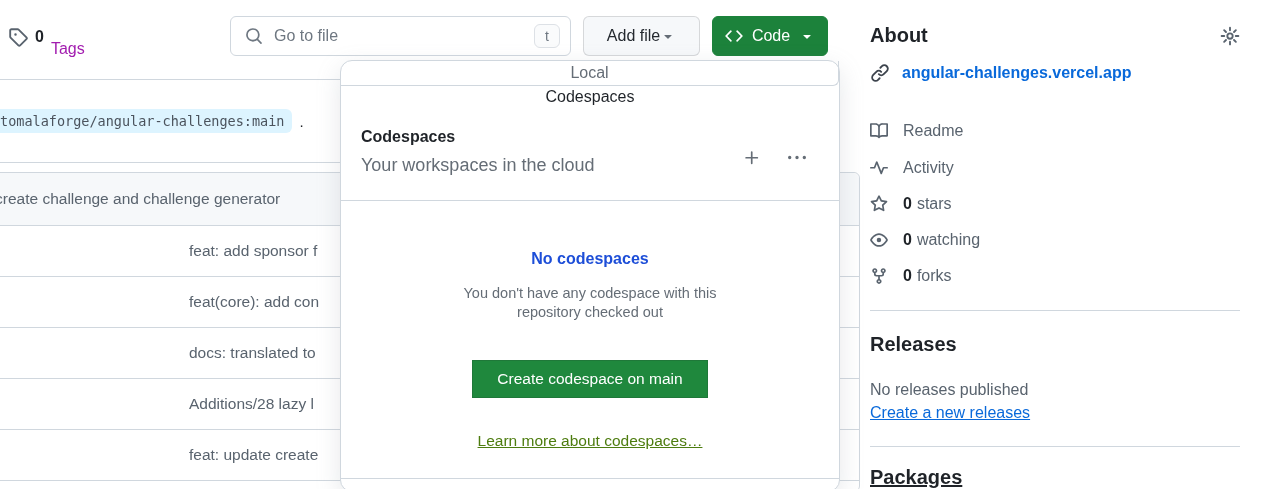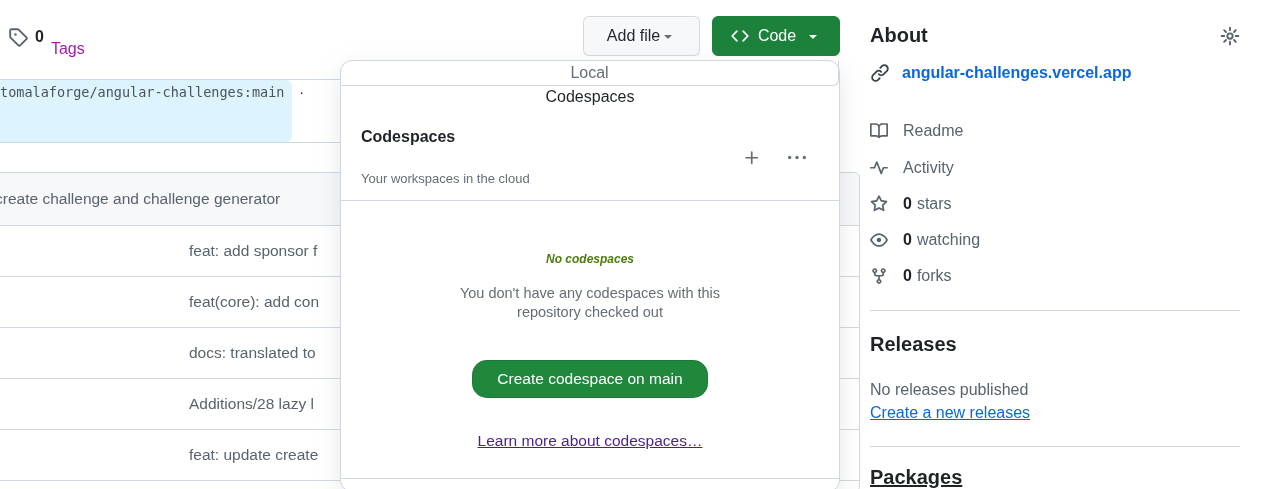--- a/index.html
+++ b/index.html
@@ -42,31 +42,31 @@
   .btn {
     position:absolute; top:16px; height:40px; border-radius:6px;
     display:flex; align-items:center; cursor:pointer; border:1px solid rgba(31,35,40,0.15);
   }
   .btn-addfile {
     left:583px; width:117px; background:#f6f8fa; color:#24292f;
     justify-content:center; gap:0; padding:0 4px;
   }
   .btn-addfile .caret { width:16px; height:16px; color:#656d76; }
   .btn-code {
-    left:712px; width:128px; background:#1c823b; border-color:#1c823b;
+    left:712px; width:116px; background:#1c823b; border-color:#1c823b;
     color:#fff; justify-content:center; gap:9px;
   }
   .btn-code .ic { width:18px; height:18px; }
   .btn-code .caret { width:16px; height:16px; }
 
   
   .branch-banner {
-    position:absolute; left:0; top:79px; width:340px; height:64px;
+    position:absolute; left:0; top:79px; width:340px; height:84px;
     border-top:1px solid #d0d7de; border-bottom:1px solid #d0d7de;
-    background:#fff; display:flex; overflow:visible;
+    background:#fff; display:flex; align-items:center; overflow:visible;
   }
   .code-span {
     margin-left:-8px; white-space:nowrap;
     font-family:"DejaVu Sans Mono","Liberation Mono",monospace;
     font-size:13.5px; color:#4b535d; background:#ddf4ff;
     padding:4px 8px; border-radius:6px;
   }
   .banner-suffix { color:#1f2328; margin-left:7px; font-size:15px; }
 
   
@@ -98,38 +98,38 @@
     flex:1; display:flex; align-items:center; justify-content:center;
     font-size:16px; cursor:pointer;
   }
   .pop-tab.inactive {
     color:#656d76; border-right:1px solid #d0d7de; border-bottom:1px solid #d0d7de;
     border-bottom-right-radius:6px;
   }
   .pop-tab.active { color:#1f2328; }
   .pop-header { position:relative; height:92px; border-bottom:1px solid #d0d7de; padding:19px 20px 0; }
   .pop-header .title { font-size:16px; font-weight:bold; color:#1f2328; }
-  .pop-header .subtitle { margin-top:25px; font-size:13px; color:#656d76; }
+  .pop-header .subtitle { margin-top:9px; font-size:18px; color:#656d76; }
   .pop-action { position:absolute; top:88px; width:18px; height:18px; color:#656d76; cursor:pointer; }
   .pop-action.plus { right:78px; }
   .pop-action.kebab { right:33px; }
   .pop-body { text-align:center; padding-top:47px; }
-  .empty-title { font-size:12px; font-weight:bold; color:#4d7c0f; line-height:22px;font-style:italic; }
+  .empty-title { font-size:16px; font-weight:bold; color:#1d4ed8; line-height:22px; }
   .empty-desc {
     margin:14px auto 0; max-width:310px; font-size:14.5px;
     color:#656d76; line-height:19px;
   }
   .btn-create {
     display:inline-flex; align-items:center; justify-content:center;
     margin-top:38px; height:38px; padding:0 24px; background:#1f883d;
-    border:1px solid rgba(31,35,40,0.15); border-radius:15px;
+    border:1px solid rgba(31,35,40,0.15); border-radius:0;
     color:#fff; font-size:15.5px; cursor:pointer;
   }
   .learn-link {
-    margin-top:34px; font-size:15.5px; color:#4c1d95;
+    margin-top:34px; font-size:15.5px; color:#4d7c0f;
     text-decoration:underline; cursor:pointer; display:block;
   }
   .pop-footer-divider {
     position:absolute; left:0; right:0; top:417px;
     border-top:1px solid #d0d7de;
   }
 
   
   .sb { position:absolute; }
   .sb-heading { font-size:20px; font-weight:bold; color:#1f2328; }
@@ -157,20 +157,29 @@
   <div class="tags-link">
     <span class="ic">
       <svg viewBox="0 0 16 16" width="20" height="20" fill="currentColor">
           <path d="M1 7.775V2.75C1 1.784 1.784 1 2.75 1h5.025c.464 0 .91.184 1.238.513l6.25 6.25a1.75 1.75 0 0 1 0 2.474l-5.026 5.026a1.75 1.75 0 0 1-2.474 0l-6.25-6.25A1.752 1.752 0 0 1 1 7.775Zm1.5 0c0 .066.026.13.073.177l6.25 6.25a.25.25 0 0 0 .354 0l5.025-5.025a.25.25 0 0 0 0-.354l-6.25-6.25a.25.25 0 0 0-.177-.073H2.75a.25.25 0 0 0-.25.25ZM6 5a1 1 0 1 1 0 2 1 1 0 0 1 0-2Z"></path>
         </svg>
     </span>
     <span class="cnt">0</span>
     <span class="lbl">Tags</span>
   </div>
 
+  <div class="search-box">
+    <span class="ic">
+      <svg viewBox="0 0 16 16" width="18" height="18" fill="currentColor">
+          <path d="M10.68 11.74a6 6 0 0 1-7.922-8.982 6 6 0 0 1 8.982 7.922l3.04 3.04a.749.749 0 0 1-.326 1.275.749.749 0 0 1-.734-.215ZM11.5 7a4.499 4.499 0 1 0-8.997 0A4.499 4.499 0 0 0 11.5 7Z"></path>
+        </svg>
+    </span>
+    <input type="text" placeholder="Go to file" style="">
+    <span class="key-hint">t</span>
+  </div>
 
   <div class="btn btn-addfile">
     <span>Add file</span>
     <span class="caret">
       <svg viewBox="0 0 16 16" width="16" height="16" fill="currentColor">
           <path d="M4.427 7.427l3.396 3.396a.25.25 0 0 0 .354 0l3.396-3.396A.25.25 0 0 0 11.396 7H4.604a.25.25 0 0 0-.177.427Z"></path>
         </svg>
     </span>
   </div>
 
@@ -228,21 +237,21 @@
           <path d="M7.75 2a.75.75 0 0 1 .75.75V7h4.25a.75.75 0 0 1 0 1.5H8.5v4.25a.75.75 0 0 1-1.5 0V8.5H2.75a.75.75 0 0 1 0-1.5H7V2.75A.75.75 0 0 1 7.75 2Z"></path>
         </svg>
     </span>
     <span class="pop-action kebab">
       <svg viewBox="0 0 16 16" width="18" height="18" fill="currentColor">
           <path d="M8 9a1.5 1.5 0 1 0 0-3 1.5 1.5 0 0 0 0 3ZM1.5 9a1.5 1.5 0 1 0 0-3 1.5 1.5 0 0 0 0 3Zm13 0a1.5 1.5 0 1 0 0-3 1.5 1.5 0 0 0 0 3Z"></path>
         </svg>
     </span>
     <div class="pop-body">
       <div class="empty-title">No codespaces</div>
-      <p class="empty-desc">You don't have any codespaces with this repository checked out</p>
+      <p class="empty-desc">You don't have any codespace with this repository checked out</p>
       <div>
         <span class="btn-create">Create codespace on main</span>
       </div>
       <a class="learn-link">Learn more about codespaces…</a>
     </div>
     <div class="pop-footer-divider"></div>
   </div>
 
   <div class="sb sb-heading" style="left:870px; top:24px;">About</div>
   <span class="gear-btn">

